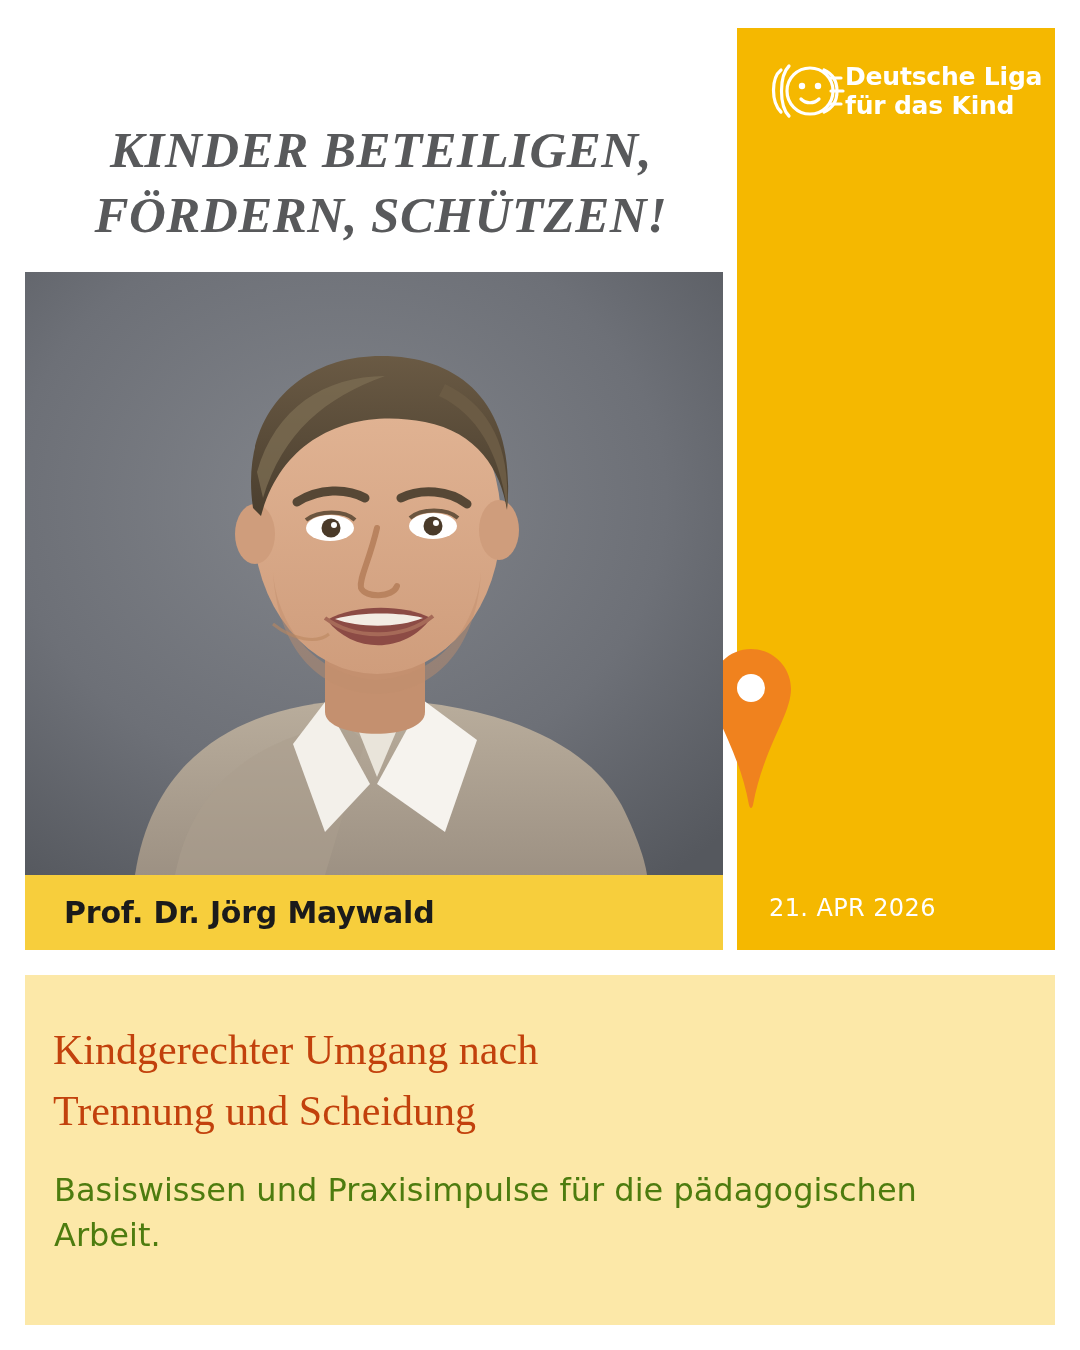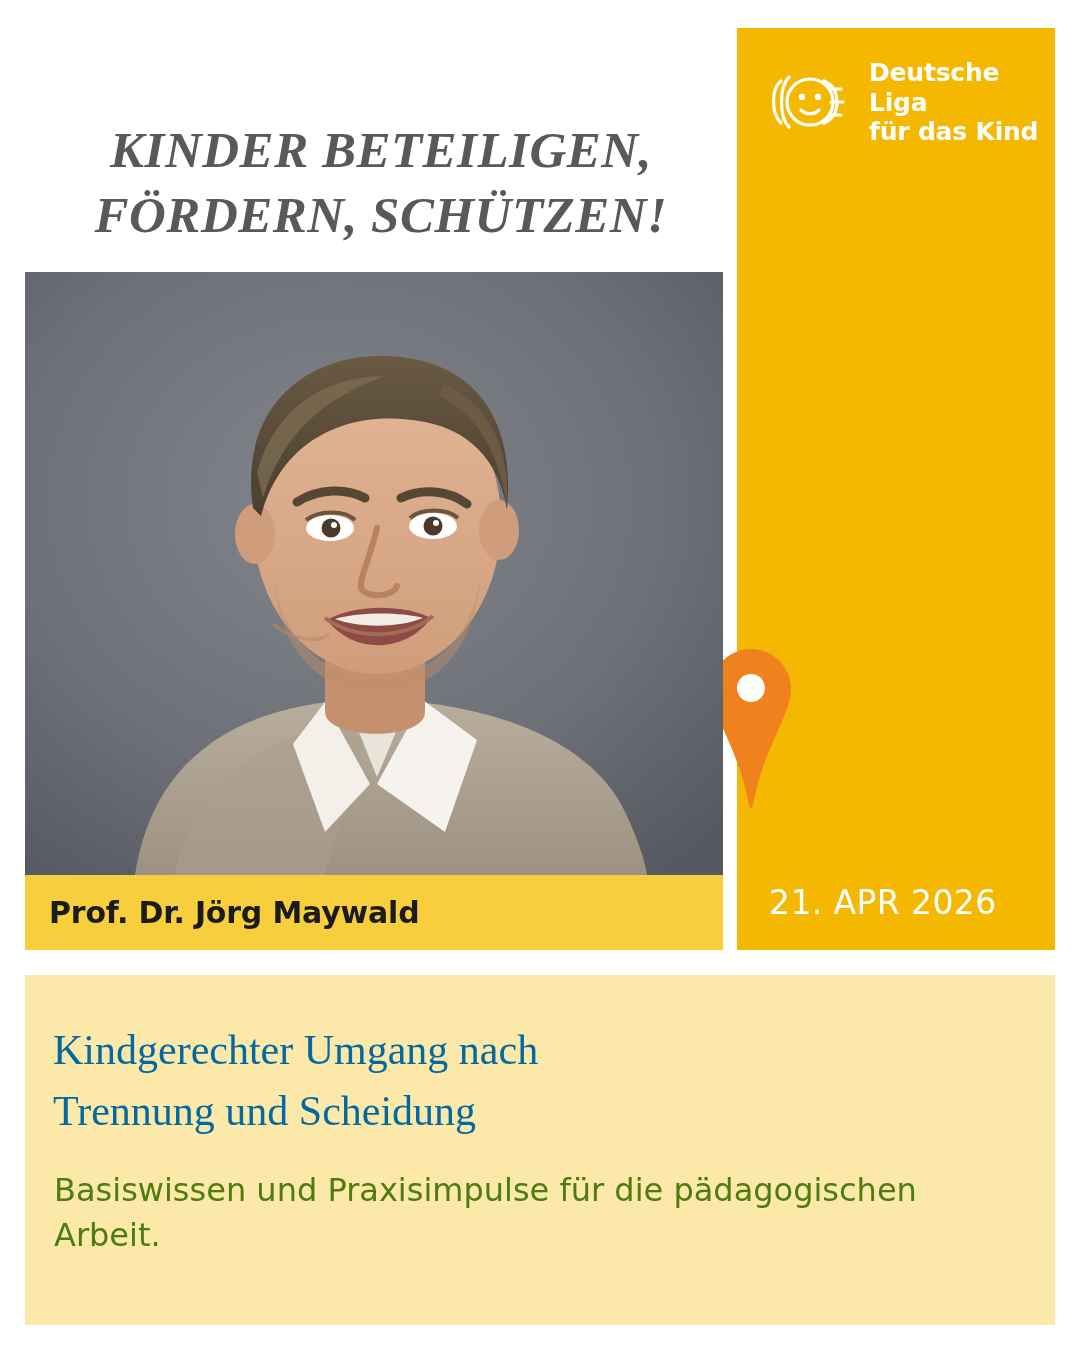--- a/index.html
+++ b/index.html
@@ -31,21 +31,21 @@
     height: 922px;
     background: #F5B800;
   }
 
   .logo-block {
     position: absolute;
     left: 30px;
     top: 30px;
     display: flex;
     align-items: center;
-    gap: 24px;
+    gap: 0;
   }
   .logo-mark {
     width: 78px;
     height: 66px;
     flex: 0 0 auto;
   }
   .logo-text {
     color: #ffffff;
     font-family: "DejaVu Sans", sans-serif;
     font-weight: bold;
@@ -54,21 +54,21 @@
     letter-spacing: -0.2px;
     white-space: pre-line;
   }
 
   .datetime-block {
     position: absolute;
     left: 32px;
     bottom: 26px;
     color: #ffffff;
     font-family: "DejaVu Sans", sans-serif;
-    font-size: 33px;
+    font-size: 24px;
     line-height: 1.28;
     letter-spacing: 0.4px;
   }
 
   
   .map-pin {
     position: absolute;
     left: 703px;
     top: 645px;
     width: 96px;
@@ -120,21 +120,21 @@
     position: absolute;
     left: 25px;
     top: 875px;
     width: 698px;
     height: 75px;
     background: #F7CE3C;
     display: flex;
     align-items: center;
   }
   .speaker-name {
-    margin-left: 24px;
+    margin-left: 39px;
     color: #1b1b1b;
     font-family: "DejaVu Sans", sans-serif;
     font-weight: bold;
     font-size: 30px;
     letter-spacing: -0.2px;
   }
 
   
   .bottom-block {
     position: absolute;
@@ -142,21 +142,21 @@
     top: 975px;
     width: 1030px;
     height: 350px;
     background: #FCE8A8;
   }
   .subject {
     position: absolute;
     left: 28px;
     top: 45px;
     width: 660px;
-    color: #0369a1;
+    color: #c2410c;
     font-family: "Liberation Serif", serif;
     font-size: 42px;
     line-height: 1.45;
     white-space: pre-line;
   }
   .blurb {
     position: absolute;
     left: 29px;
     top: 193px;
     width: 900px;

